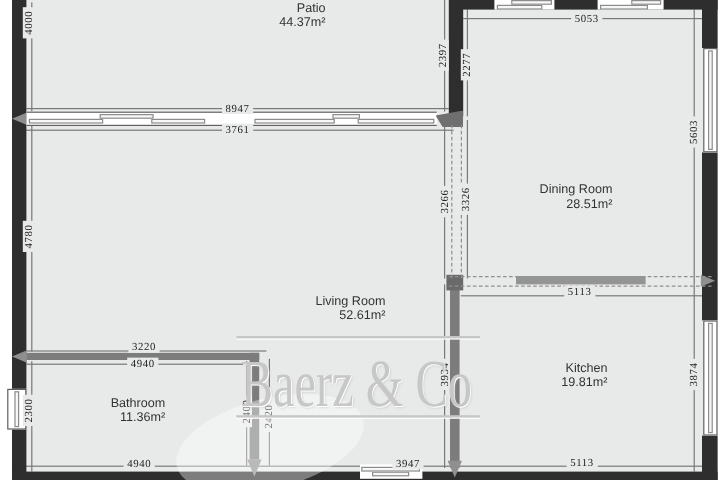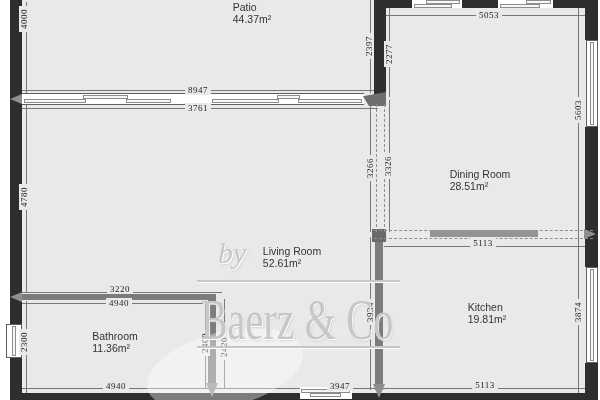--- a/index.html
+++ b/index.html
@@ -12,21 +12,21 @@
   .block{position:absolute;z-index:3;}
   .win{position:absolute;background:#ffffff;border:1px solid #5f5f5f;box-sizing:border-box;z-index:3;}
   .pane{position:absolute;height:4px;border:1px solid #8c8c8c;background:#f7f7f7;box-sizing:border-box;z-index:4;}
   .panev{position:absolute;width:4px;border:1px solid #8c8c8c;background:#f7f7f7;box-sizing:border-box;z-index:4;}
   .dash{position:absolute;z-index:3;}
   .arrow{position:absolute;width:0;height:0;z-index:4;}
   .dim{position:absolute;font-family:"Liberation Serif",serif;font-size:9px;letter-spacing:.5px;
        color:#222;background:#e8eaea;padding:0 3px;transform:translate(-50%,-50%);
        white-space:nowrap;z-index:5;}
   .dim.v{transform:translate(-50%,-50%) rotate(-90deg);}
-  .room-label{position:absolute;transform:translateX(-50%);text-align:left;
+  .room-label{position:absolute;transform:translateX(-50%);text-align:right;
        font-size:10.5px;color:#333;line-height:1.18;z-index:5;white-space:nowrap;}
   .wm{position:absolute;color:#c7c7c7;font-family:"Liberation Serif",serif;z-index:6;
       text-shadow:1px 1px 0 #ffffff,2px 2px 2px rgba(175,175,175,.35);white-space:nowrap;}
   .wm-rule{position:absolute;height:2px;background:#c6c6c6;box-shadow:0 1px 0 #ffffff;z-index:6;}
   .swoosh{position:absolute;left:145px;top:332px;width:160px;height:75px;border-radius:50%;
       background:rgba(255,255,255,.38);transform:rotate(-14deg);z-index:5;}
 </style>
 </head>
 <body>
 
@@ -128,36 +128,35 @@
   <div class="dim v" style="left:205px;top:343px;">2400</div>
   <div class="dim v" style="left:224px;top:347px;">2420</div>
   <div class="dim" style="left:116px;top:386px;">4940</div>
   <div class="dim" style="left:300px;top:386px;margin-left:40px;">3947</div>
   <div class="dim" style="left:485px;top:385px;">5113</div>
 
   <div class="room-label" style="left:252px;top:1px;">
     <div>Patio</div>
     <div>44.37m²</div>
   </div>
-  <div class="room-label" style="left:480px;top:168px;">
+  <div class="room-label" style="left:480px;top:152px;">
     <div>Dining Room</div>
     <div>28.51m²</div>
   </div>
   <div class="room-label" style="left:292px;top:245px;">
     <div>Living Room</div>
     <div>52.61m²</div>
   </div>
   <div class="room-label" style="left:487px;top:301px;">
     <div>Kitchen</div>
     <div>19.81m²</div>
   </div>
   <div class="room-label" style="left:115px;top:330px;">
     <div>Bathroom</div>
     <div>11.36m²</div>
   </div>
 
   <div class="swoosh"></div>
-  <div class="wm" style="left:218px;top:236px;font-size:30px;font-style:italic;">by</div>
   <div class="wm-rule" style="left:197px;top:280px;width:203px;"></div>
   <div class="wm" style="left:297px;top:292px;font-size:56px;line-height:1;transform:translateX(-50%) scaleX(.72);transform-origin:center top;">Baerz &amp; Co</div>
   <div class="wm-rule" style="left:197px;top:346px;width:203px;"></div>
 
 </div>
 
 </body></html>

